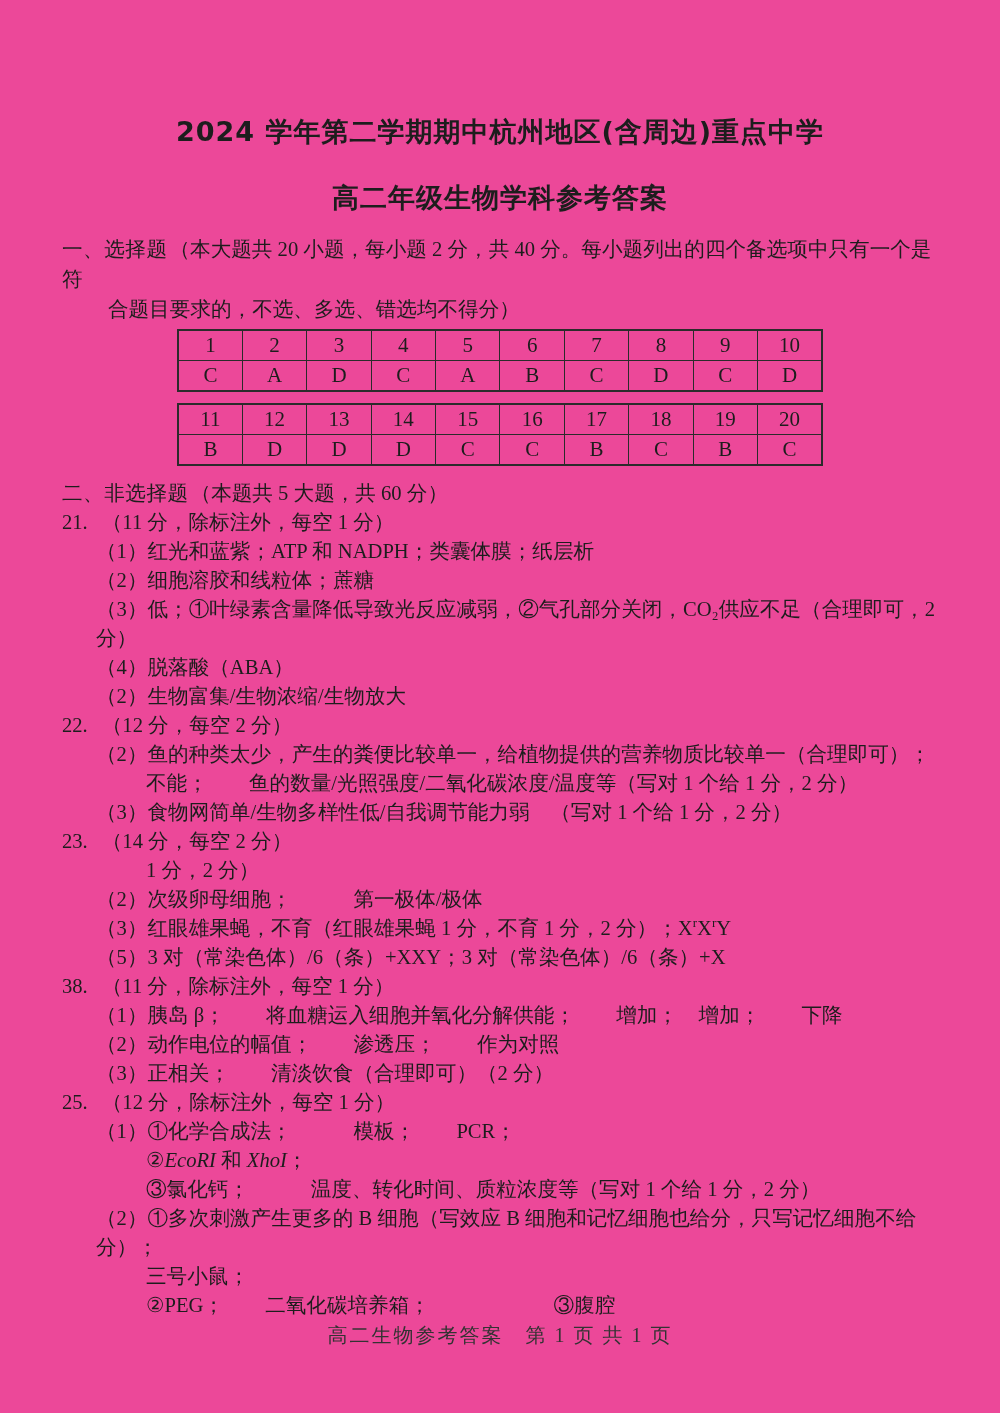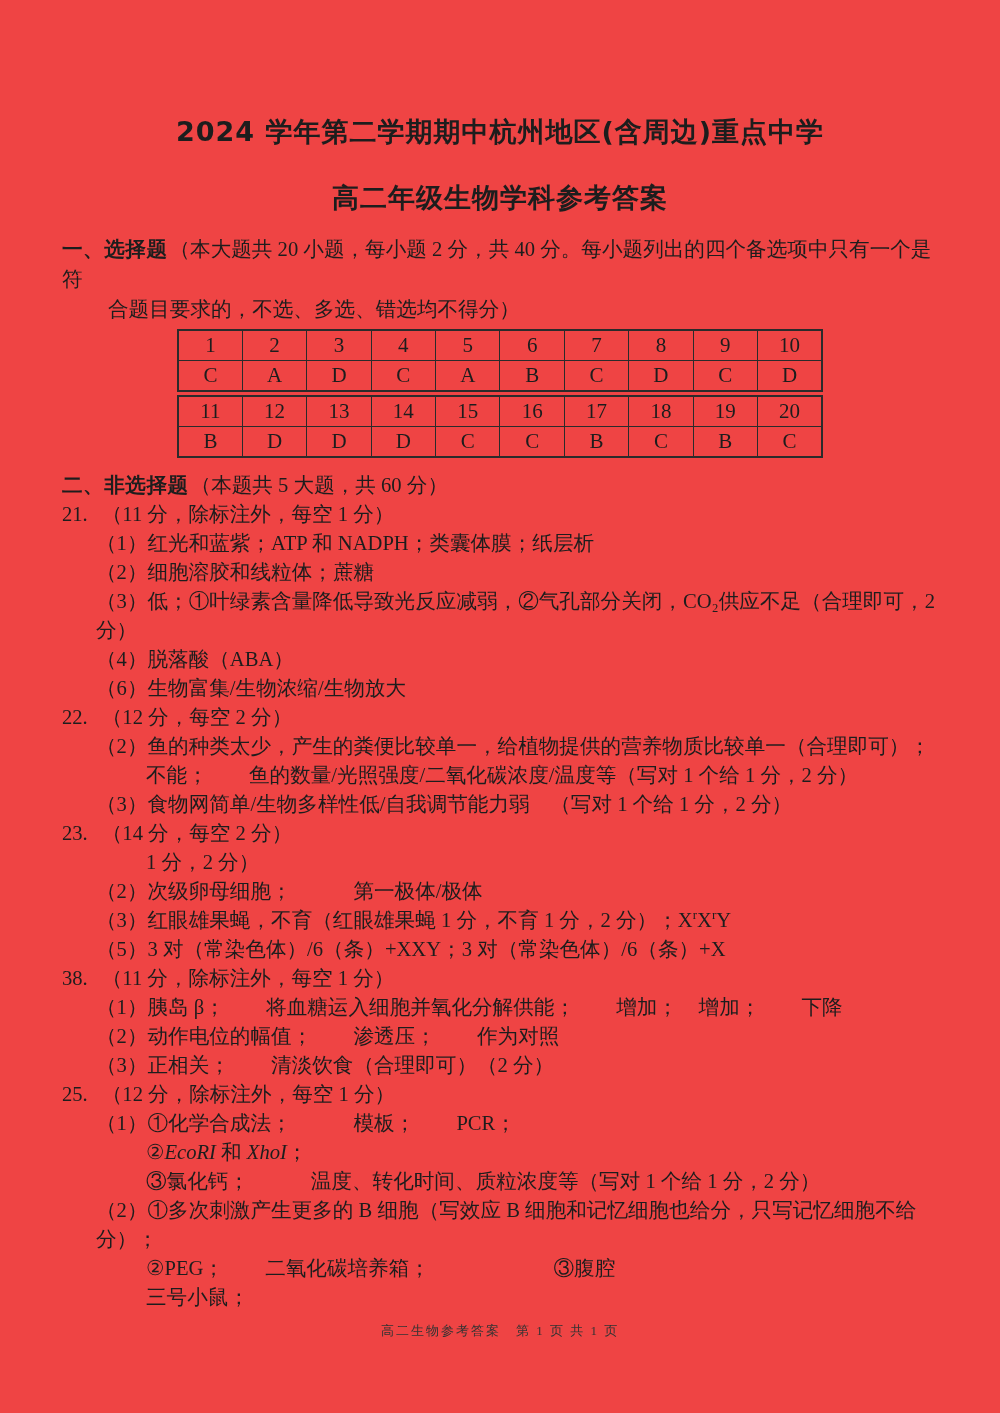--- a/index.html
+++ b/index.html
@@ -1,20 +1,20 @@
 <!DOCTYPE html>
 <html><head>
 <meta charset="utf-8">
 <style>
   html,body{margin:0;padding:0;background:#ffffff;}
   .page{
     position:relative;
     width:1000px;
     height:1413px;
-    background:#ef4444;
+    background:#ec4899;
     color:#1d1d1d;
     font-family:"Liberation Serif","DejaVu Serif",serif;
     overflow:hidden;
   }
   .doc-title{
     padding-top:116px;
     text-align:center;
     font-family:"DejaVu Sans","Liberation Sans",sans-serif;
     font-weight:bold;
     font-size:27px;
@@ -31,34 +31,34 @@
     letter-spacing:1px;
   }
   .content{
     padding:0 62px;
     font-size:20.6px;
   }
   .sec-head{margin-top:18px;line-height:30px;white-space:pre-wrap;}
   .sec-head.tight{margin-top:12px;}
   .heiti{
     font-family:"DejaVu Sans","Liberation Sans",sans-serif;
-    font-weight:bold;
+    font-weight:normal;
     letter-spacing:0.5px;
     margin-right:2px;
     margin-top:12px;
   }
   .sec-head-cont{padding-left:46px;line-height:30px;white-space:pre-wrap;}
   .table-wrap{width:646px;margin:5px auto 0;}
   .table-wrap table{
     width:100%;
     border-collapse:collapse;
     table-layout:fixed;
     border:2px solid #2b2b2b;
   }
-  .table-wrap table.second{margin-top:3px;}
+  .table-wrap table.second{margin-top:11px;}
   .table-wrap td{
     border:1px solid #2b2b2b;
     height:29px;
     text-align:center;
     vertical-align:middle;
     font-size:21px;
     padding:0;
   }
   .line{line-height:29px;white-space:pre-wrap;}
   .q-head{line-height:29px;white-space:pre-wrap;}
@@ -66,21 +66,21 @@
   .ind1{padding-left:34px;}
   .ind2{padding-left:84px;}
   .ital{font-style:italic;}
   sup{font-size:13px;line-height:0;}
   .footer{
     position:absolute;
     top:1322px;
     left:0;
     width:100%;
     text-align:center;
-    font-size:13px;
+    font-size:20px;
     color:#333;
     letter-spacing:2px;
     white-space:pre-wrap;
   }
 </style>
 </head>
 <body>
 
 <div class="page">
 
@@ -151,21 +151,21 @@
         </table>
     </div>
 
     <div class="sec-head tight"><span class="heiti">二、非选择题</span><span>（本题共 5 大题，共 60 分）</span></div>
 
     <div class="q-head"><span class="qnum">21.</span><span>（11 分，除标注外，每空 1 分）</span></div>
     <div class="line ind1">（1）红光和蓝紫；ATP 和 NADPH；类囊体膜；纸层析</div>
     <div class="line ind1">（2）细胞溶胶和线粒体；蔗糖</div>
     <div class="line ind1">（3）低；①叶绿素含量降低导致光反应减弱，②气孔部分关闭，CO₂供应不足（合理即可，2 分）</div>
     <div class="line ind1">（4）脱落酸（ABA）</div>
-    <div class="line ind1">（6）生物富集/生物浓缩/生物放大</div>
+    <div class="line ind1">（2）生物富集/生物浓缩/生物放大</div>
 
     <div class="q-head"><span class="qnum">22.</span><span>（12 分，每空 2 分）</span></div>
     <div class="line ind1">（2）鱼的种类太少，产生的粪便比较单一，给植物提供的营养物质比较单一（合理即可）；</div>
     <div class="line ind2">不能；　　鱼的数量/光照强度/二氧化碳浓度/温度等（写对 1 个给 1 分，2 分）</div>
     <div class="line ind1">（3）食物网简单/生物多样性低/自我调节能力弱　（写对 1 个给 1 分，2 分）</div>
 
     <div class="q-head"><span class="qnum">23.</span><span>（14 分，每空 2 分）</span></div>
     <div class="line ind2">1 分，2 分）</div>
     <div class="line ind1">（2）次级卵母细胞；　　　第一极体/极体</div>
     <div class="line ind1"><span>（3）红眼雄果蝇，不育（红眼雄果蝇 1 分，不育 1 分，2 分）；X</span><sup>r</sup><span>X</span><sup>r</sup><span>Y</span></div>
@@ -174,20 +174,20 @@
     <div class="q-head"><span class="qnum">38.</span><span>（11 分，除标注外，每空 1 分）</span></div>
     <div class="line ind1">（1）胰岛 β；　　将血糖运入细胞并氧化分解供能；　　增加；　增加；　　下降</div>
     <div class="line ind1">（2）动作电位的幅值；　　渗透压；　　作为对照</div>
     <div class="line ind1">（3）正相关；　　清淡饮食（合理即可）（2 分）</div>
 
     <div class="q-head"><span class="qnum">25.</span><span>（12 分，除标注外，每空 1 分）</span></div>
     <div class="line ind1">（1）①化学合成法；　　　模板；　　PCR；</div>
     <div class="line ind2"><span>②</span><span class="ital">EcoRI</span><span> 和 </span><span class="ital">XhoI</span><span>；</span></div>
     <div class="line ind2">③氯化钙；　　　温度、转化时间、质粒浓度等（写对 1 个给 1 分，2 分）</div>
     <div class="line ind1">（2）①多次刺激产生更多的 B 细胞（写效应 B 细胞和记忆细胞也给分，只写记忆细胞不给分）；</div>
+    <div class="line ind2">三号小鼠；</div>
     <div class="line ind2">②PEG；　　二氧化碳培养箱；　　　　　　③腹腔</div>
-    <div class="line ind2">三号小鼠；</div>
 
   </div>
 
   <div class="footer">高二生物参考答案　第 1 页 共 1 页</div>
 
 </div>
 
 </body></html>

